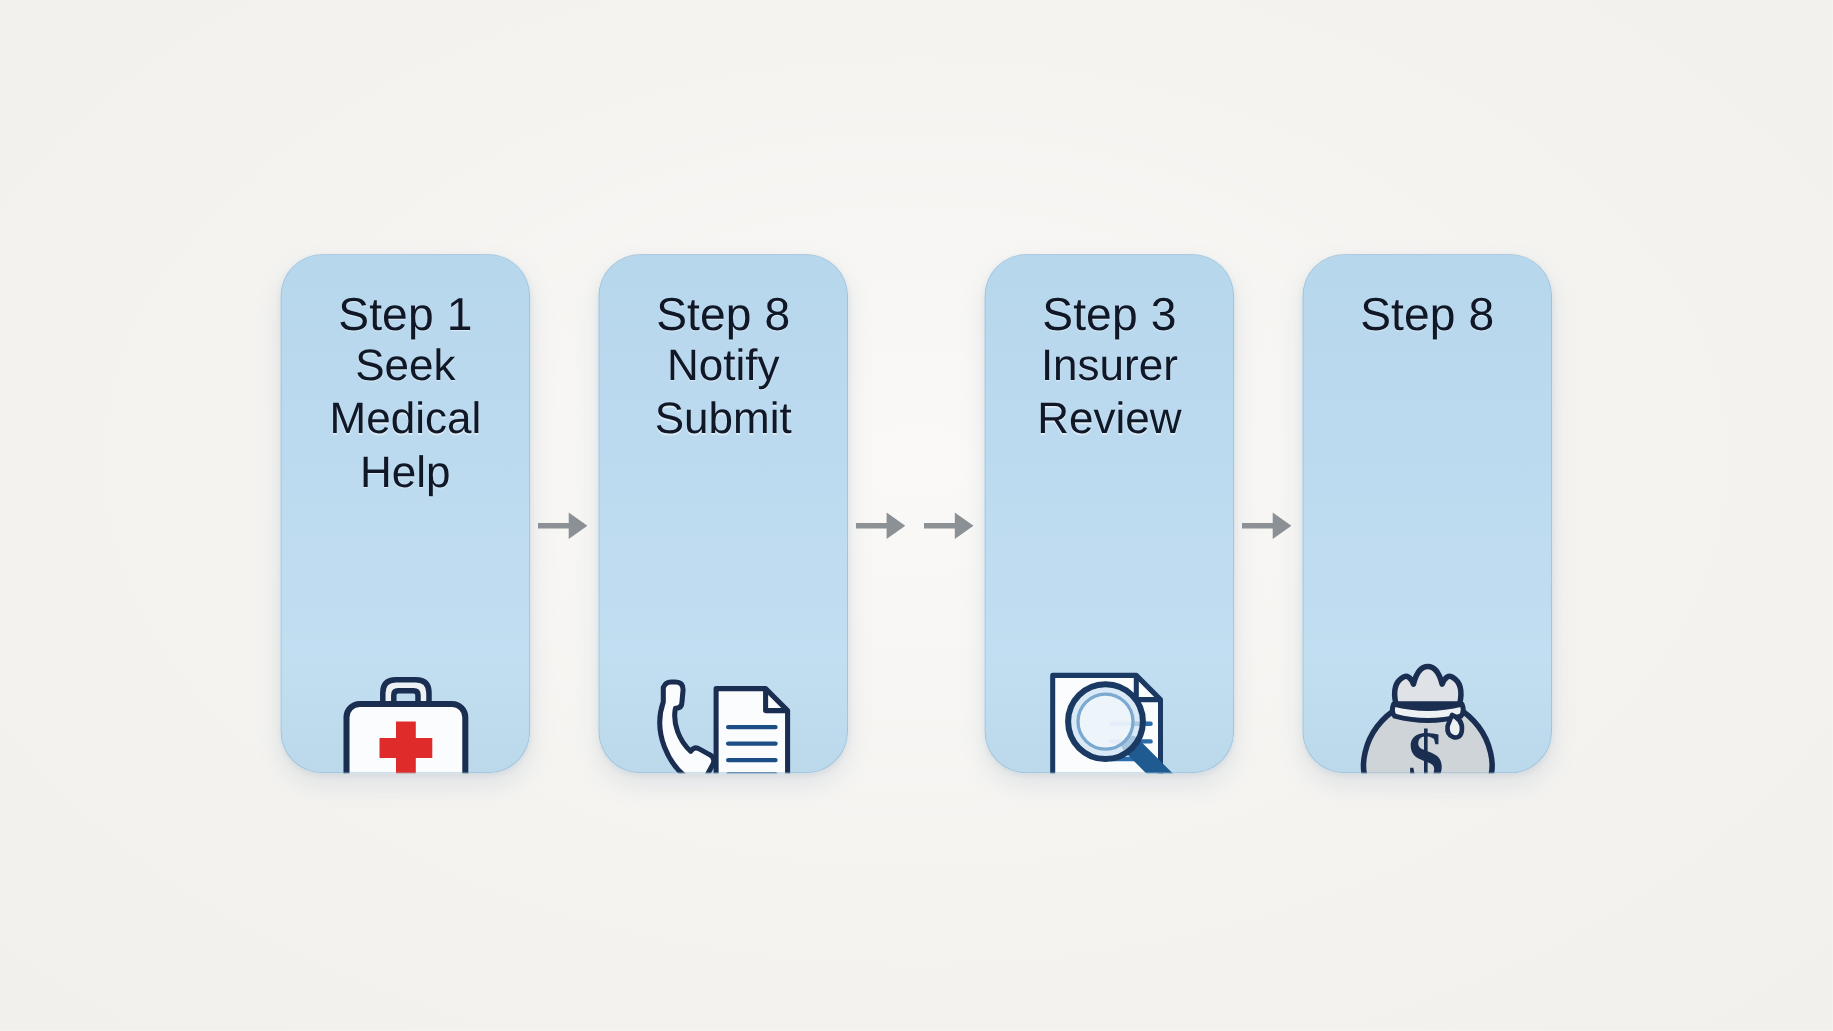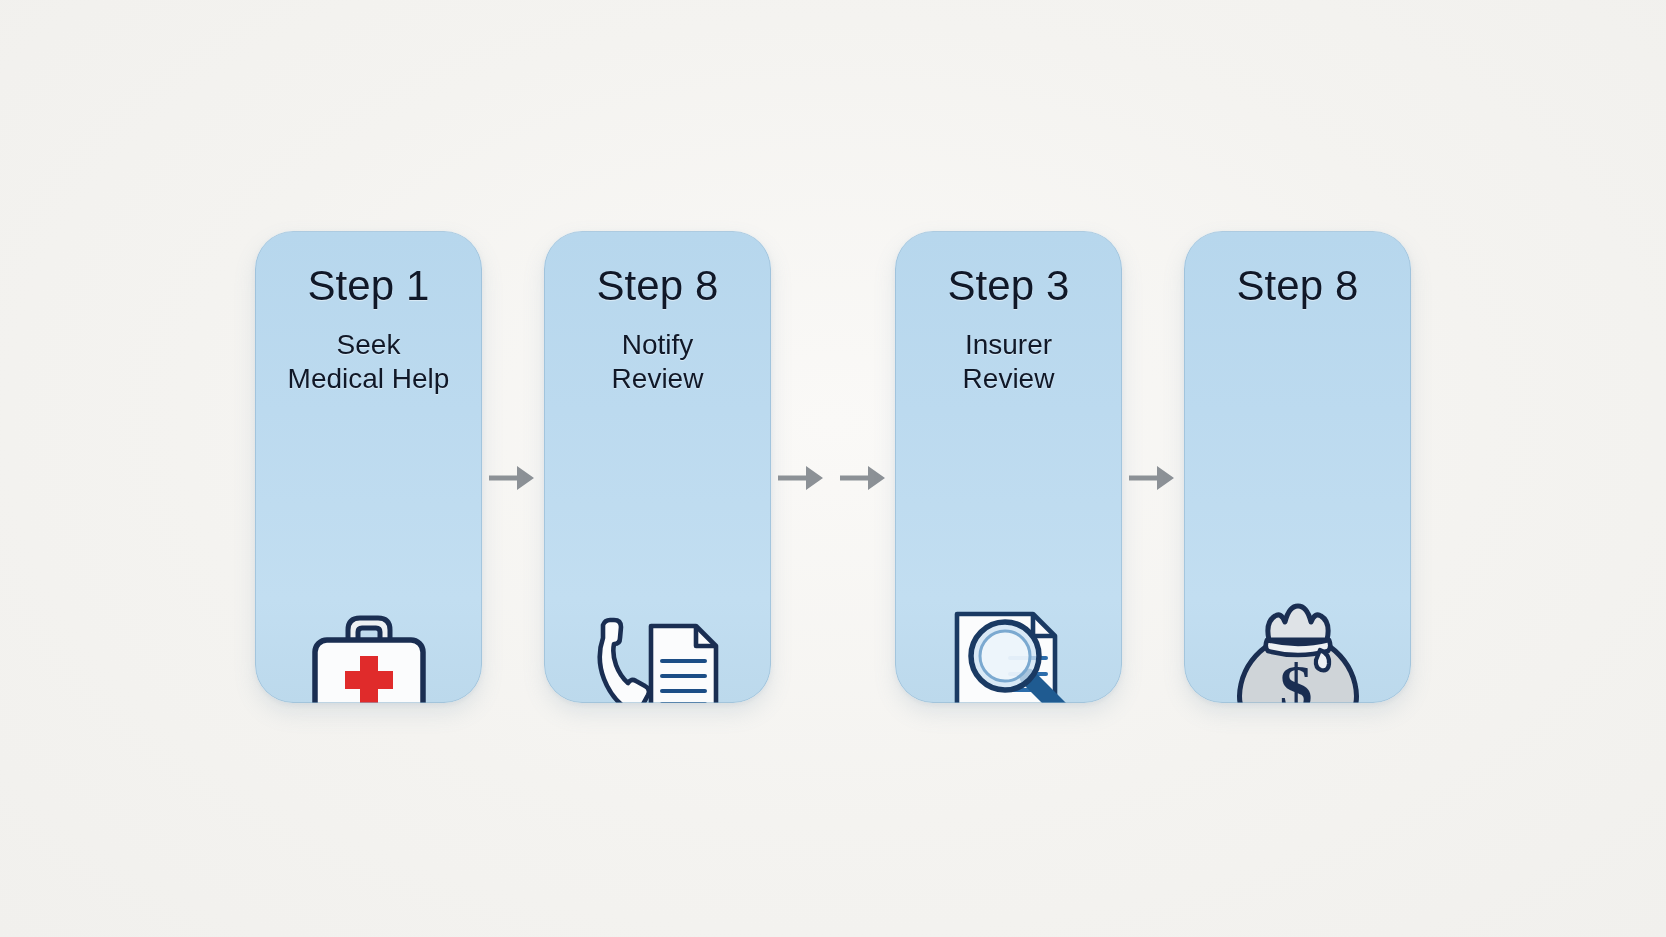--- a/index.html
+++ b/index.html
@@ -67,22 +67,22 @@
     font-size: 42px;
     font-weight: 400;
     color: #101828;
     letter-spacing: 0.1px;
     line-height: 1.05;
     text-align: center;
     text-shadow: 0 1px 1px rgba(255,255,255,0.5);
   }
 
   .card-title {
-    margin-top: 20px;
-    font-size: 28px;
+    margin-top: 0;
+    font-size: 40px;
     font-weight: 400;
     color: #101828;
     line-height: 1.22;
     text-align: center;
     white-space: pre-line;
     text-shadow: 0 1px 1px rgba(255,255,255,0.5);
   }
 
   .card-icon {
     position: absolute;
@@ -135,21 +135,21 @@
 
   <div class="arrow">
     <svg width="48" height="30" viewBox="0 0 48 30">
       <path d="M0 12.5 h28 v-9.5 l17 12 -17 12 v-9.5 h-28 z" fill="#8c9196"></path>
     </svg>
   </div>
 
   <div class="card">
     <div class="card-step">Step 8</div>
     <div class="card-title">Notify
-Review</div>
+Submit</div>
     <div class="card-icon">
       <svg width="150" height="150" viewBox="0 0 150 150">
 
         <path d="M20 58 q-7 20 1 41 q8 21 26 32 q7 4 11 -3 l7 -13 q3 -6 -3 -9 l-9 -5 q-5 -3 -8 2
                  q-8 -7 -12 -18 q-4 -11 -2 -21 q6 0 6 -6 l1 -11 q0 -7 -7 -7 l-4 0 q-5 0 -7 5 z" fill="#fbfcfd" stroke="#1a2e52" stroke-width="4.6" stroke-linejoin="round"></path>
 
         <path d="M68 46 h45 l20 20 v68 h-65 z" fill="#fbfcfd" stroke="#1a2e52" stroke-width="4.6" stroke-linejoin="round"></path>
         <path d="M113 46 v20 h20" fill="none" stroke="#1a2e52" stroke-width="4.6" stroke-linejoin="round"></path>
         <g stroke="#1c4e86" stroke-width="4" stroke-linecap="round">
           <line x1="79" y1="81" x2="122" y2="81"></line>

